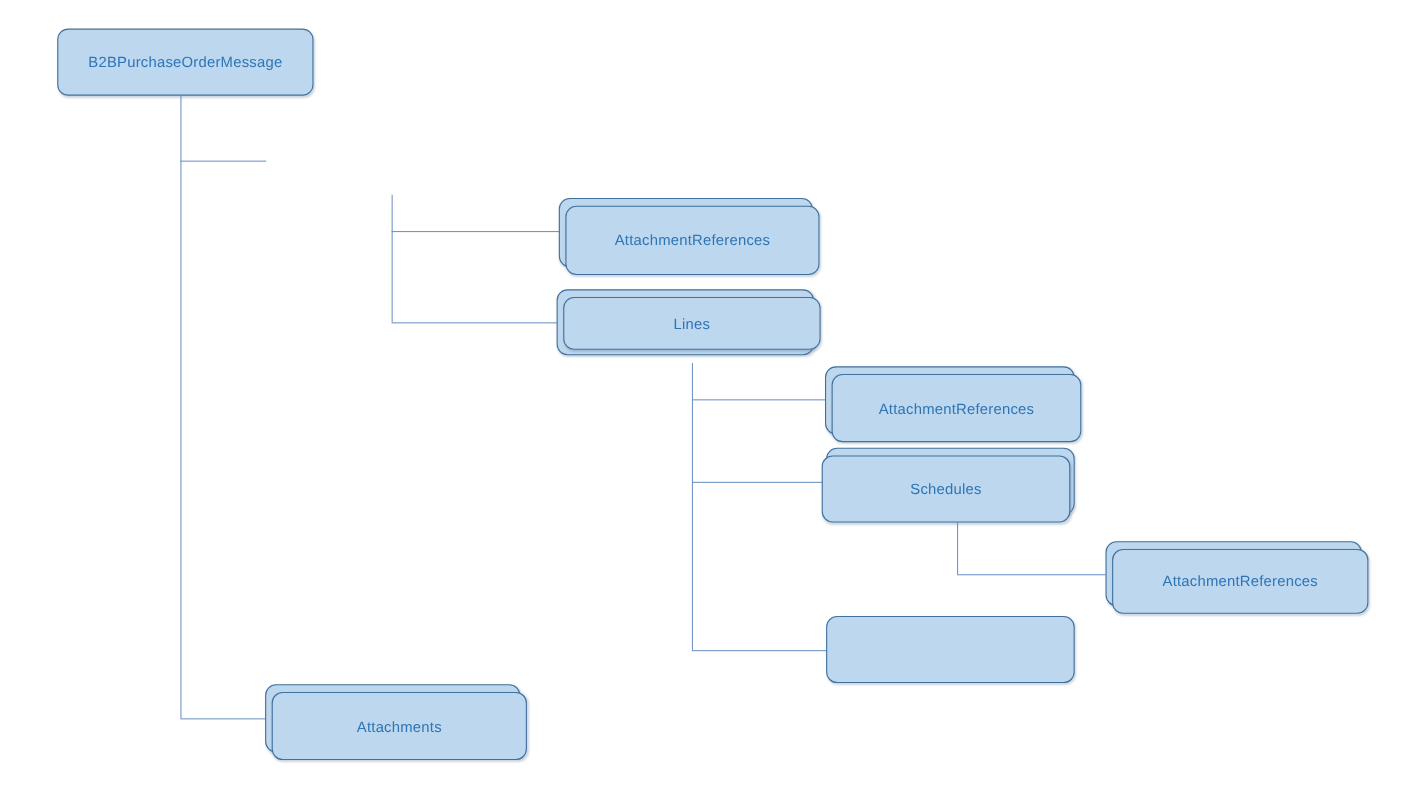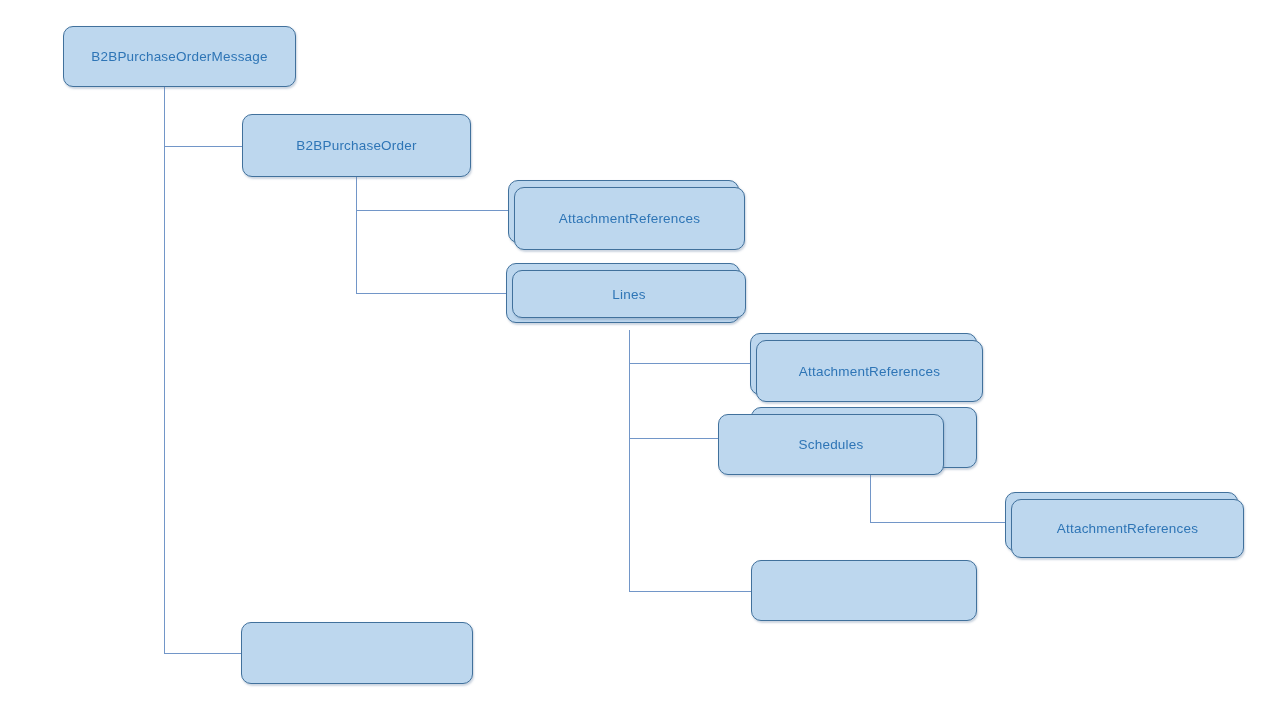--- a/index.html
+++ b/index.html
@@ -54,41 +54,41 @@
     <div class="seg" style="left: 164px; top: 653px; width: 77px; height: 1px;"></div>
     <div class="seg" style="left: 356px; top: 177px; width: 1px; height: 116px;"></div>
     <div class="seg" style="left: 356px; top: 210px; width: 152px; height: 1px;"></div>
     <div class="seg" style="left: 356px; top: 293px; width: 150px; height: 1px;"></div>
     <div class="seg" style="left: 629px; top: 330px; width: 1px; height: 261px;"></div>
     <div class="seg" style="left: 629px; top: 363px; width: 121px; height: 1px;"></div>
     <div class="seg" style="left: 629px; top: 438px; width: 122px; height: 1px;"></div>
     <div class="seg" style="left: 629px; top: 591px; width: 122px; height: 1px;"></div>
     <div class="seg" style="left: 870px; top: 475px; width: 1px; height: 47px;"></div>
     <div class="seg" style="left: 870px; top: 522px; width: 135px; height: 1px;"></div>
-    <div class="node front" style="left: 63px; top: 26px; width: 233px; height: 61px;">
+    <div class="node front" style="left: 52px; top: 26px; width: 233px; height: 61px;">
       <span class="node-label">B2BPurchaseOrderMessage</span>
-    </div>
-    <div class="node front" style="left: 242px; top: 114px; width: 229px; height: 63px;">
-      <span class="node-label">B2BPurchaseOrder</span>
     </div>
     <div class="node back" style="left: 508px; top: 180px; width: 231px; height: 63px;"></div>
     <div class="node front" style="left: 514px; top: 187px; width: 231px; height: 63px;">
       <span class="node-label">AttachmentReferences</span>
     </div>
     <div class="node back" style="left: 506px; top: 263px; width: 234px; height: 60px;"></div>
     <div class="node front" style="left: 512px; top: 270px; width: 234px; height: 48px;">
       <span class="node-label">Lines</span>
     </div>
     <div class="node back" style="left: 750px; top: 333px; width: 227px; height: 62px;"></div>
     <div class="node front" style="left: 756px; top: 340px; width: 227px; height: 62px;">
       <span class="node-label">AttachmentReferences</span>
     </div>
     <div class="node back" style="left: 751px; top: 407px; width: 226px; height: 61px;"></div>
-    <div class="node front" style="left: 718px; top: 414px; width: 226px; height: 61px;">
+    <div class="node front" style="left: 747px; top: 414px; width: 226px; height: 61px;">
       <span class="node-label">Schedules</span>
     </div>
     <div class="node back" style="left: 1005px; top: 492px; width: 233px; height: 59px;"></div>
     <div class="node front" style="left: 1011px; top: 499px; width: 233px; height: 59px;">
       <span class="node-label">AttachmentReferences</span>
     </div>
     <div class="node back" style="left: 751px; top: 560px; width: 226px; height: 61px;"></div>
     <div class="node back" style="left: 241px; top: 622px; width: 232px; height: 62px;"></div>
+    <div class="node front" style="left: 247px; top: 629px; width: 232px; height: 62px;">
+      <span class="node-label">Attachments</span>
+    </div>
   </div>
 
 </body></html>

